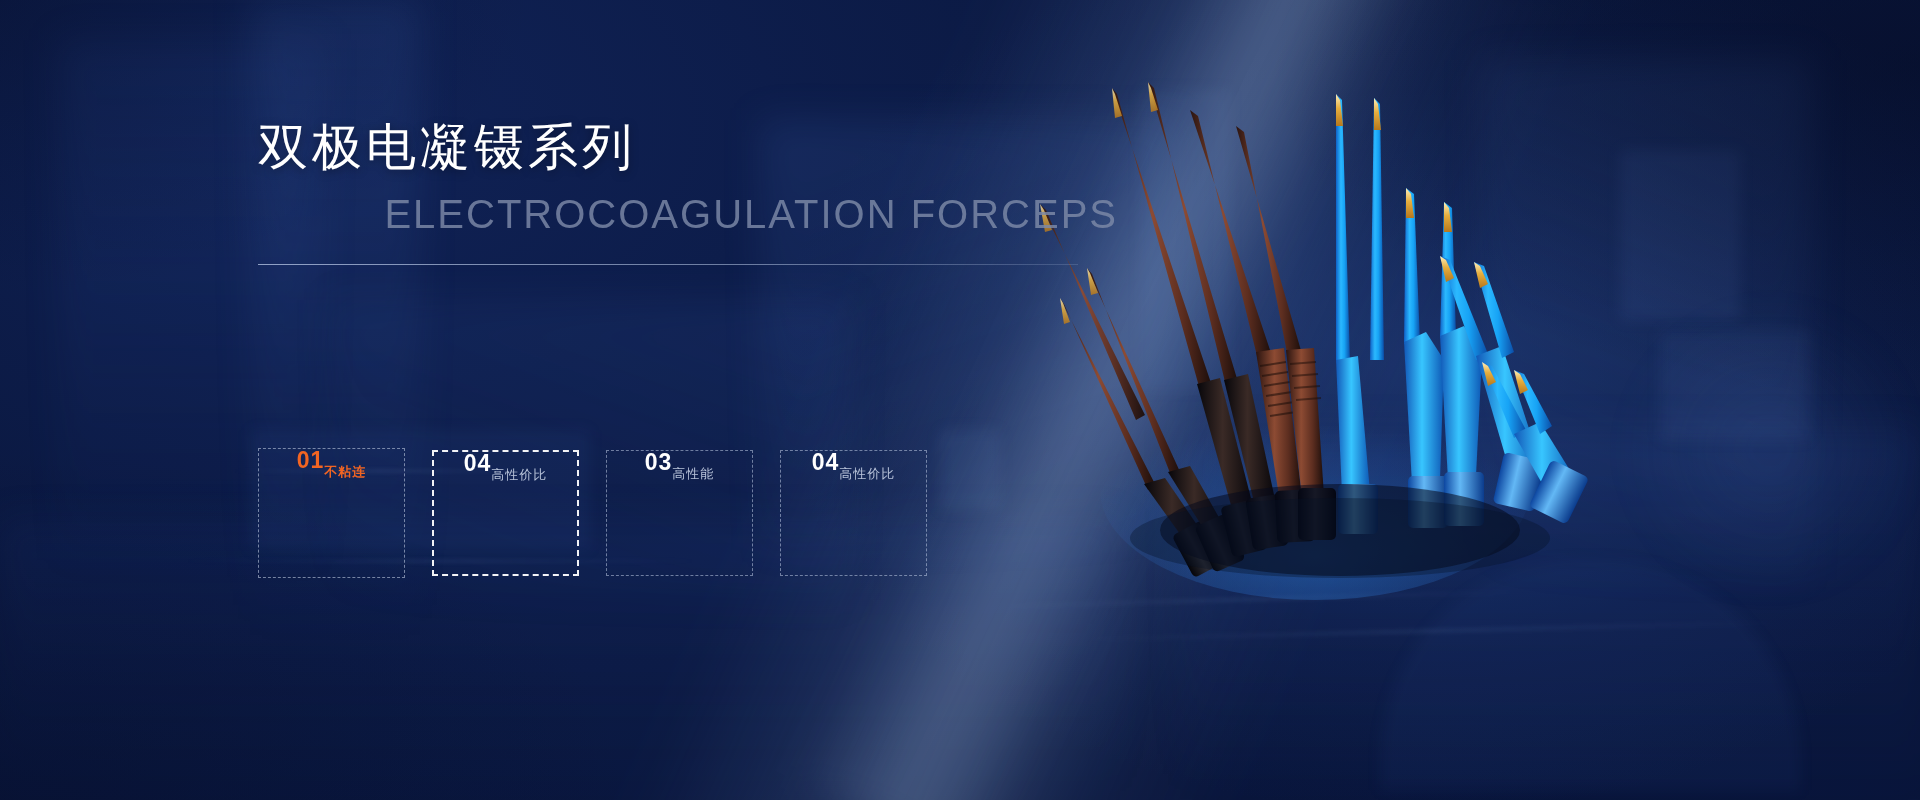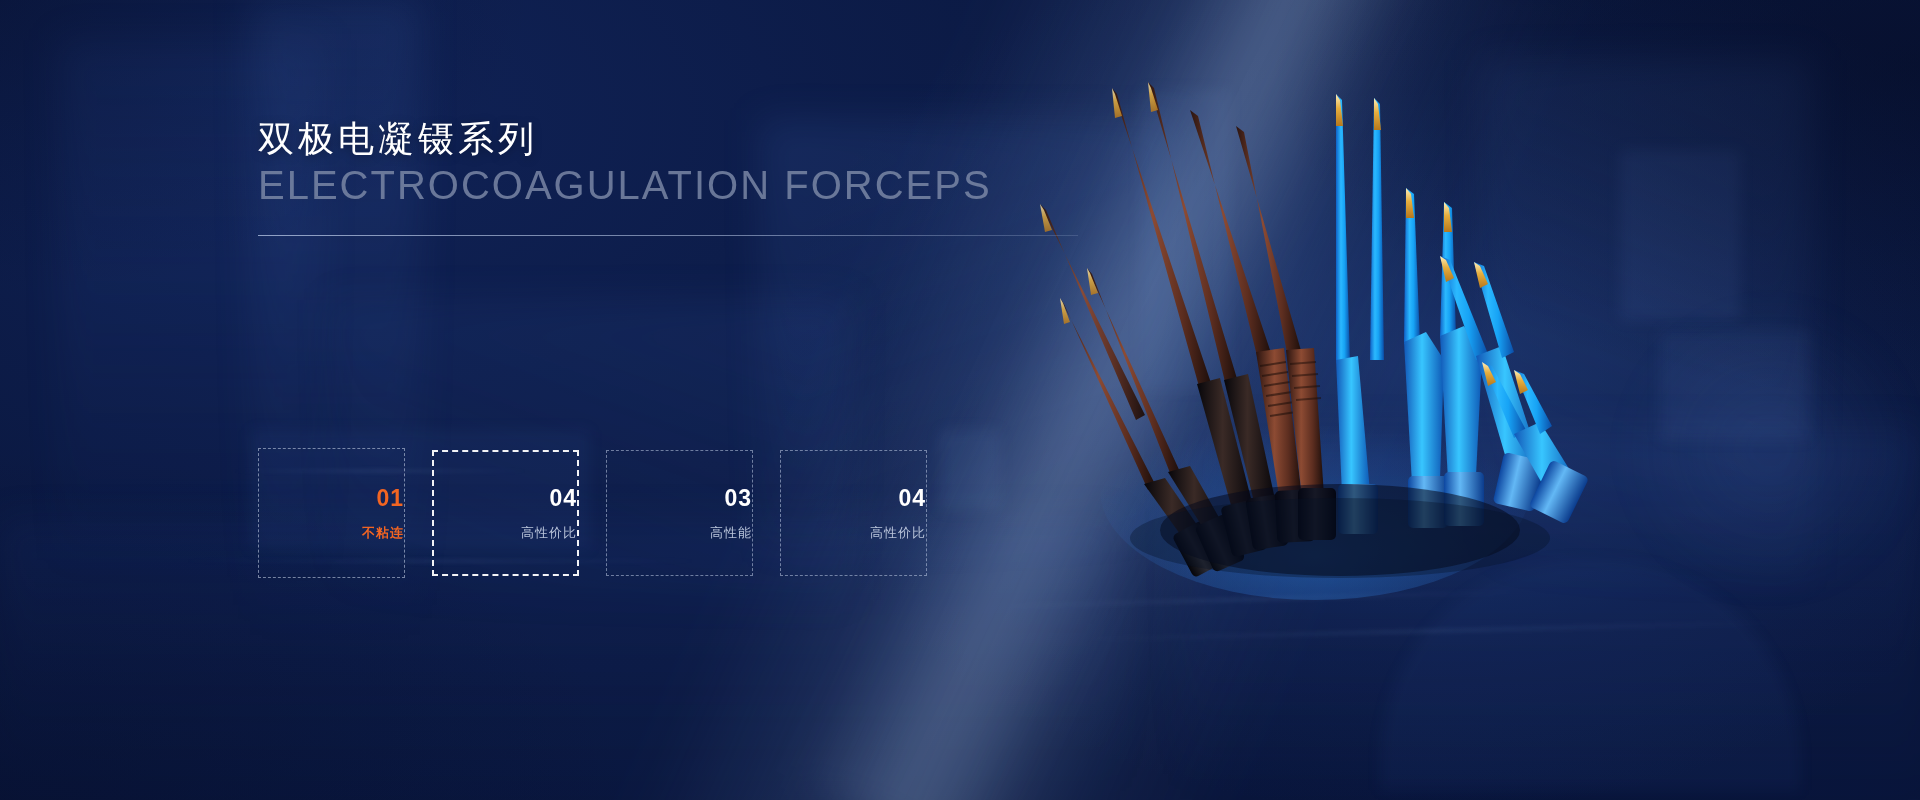--- a/index.html
+++ b/index.html
@@ -75,49 +75,50 @@
   }
 
   
   .product{ position:absolute; left:1040px; top:60px; width:560px; height:520px; }
   .product svg{ display:block; overflow:visible; }
 
   
   .content{ position:absolute; left:258px; top:120px; width:860px; }
 
   .title-cn{
-    font-size:36px; line-height:1.08; letter-spacing:4px;
+    font-size:50px; line-height:1.08; letter-spacing:4px;
     color:#ffffff; font-weight:400;
     text-shadow:0 2px 10px rgba(0,0,0,.35);
   }
   .title-en{
-    margin-top:4px;
+    margin-top:18px;
     font-size:40px; letter-spacing:2px; line-height:1.1;
     color:#7d8aa8; font-weight:400;
     opacity:.82;
+    text-align:right;
   }
   .divider{
     margin-top:28px;
     width:820px; height:1px;
     background:linear-gradient(90deg,rgba(186,202,232,.75) 0%,rgba(186,202,232,.55) 60%,rgba(186,202,232,.18) 100%);
   }
   .subtitle{
     margin-top:32px;
     font-size:19px; letter-spacing:1px;
     color:#ef6a17; font-weight:500;
   }
 
   
   .features{ position:absolute; left:258px; top:450px; display:flex; }
   .fbox{
     width:147px; height:126px;
     border:1px dashed rgba(190,203,228,.55);
     margin-right:27px;
-    display:flex; flex-direction:column;
-    align-items:flex-end; justify-content:center;
+    display:flex; flex-direction:row;
+    align-items:flex-start; justify-content:center;
     position:relative;
   }
   .fbox:last-child{ margin-right:0; }
   .fbox.active{ border-color:rgba(255,255,255,.95); border-width:2px; }
   .fnum{
     font-size:23px; font-weight:700; letter-spacing:1px;
     color:#ffffff; line-height:1;
   }
   .flabel{
     margin-top:16px; font-size:13px; letter-spacing:1px;

